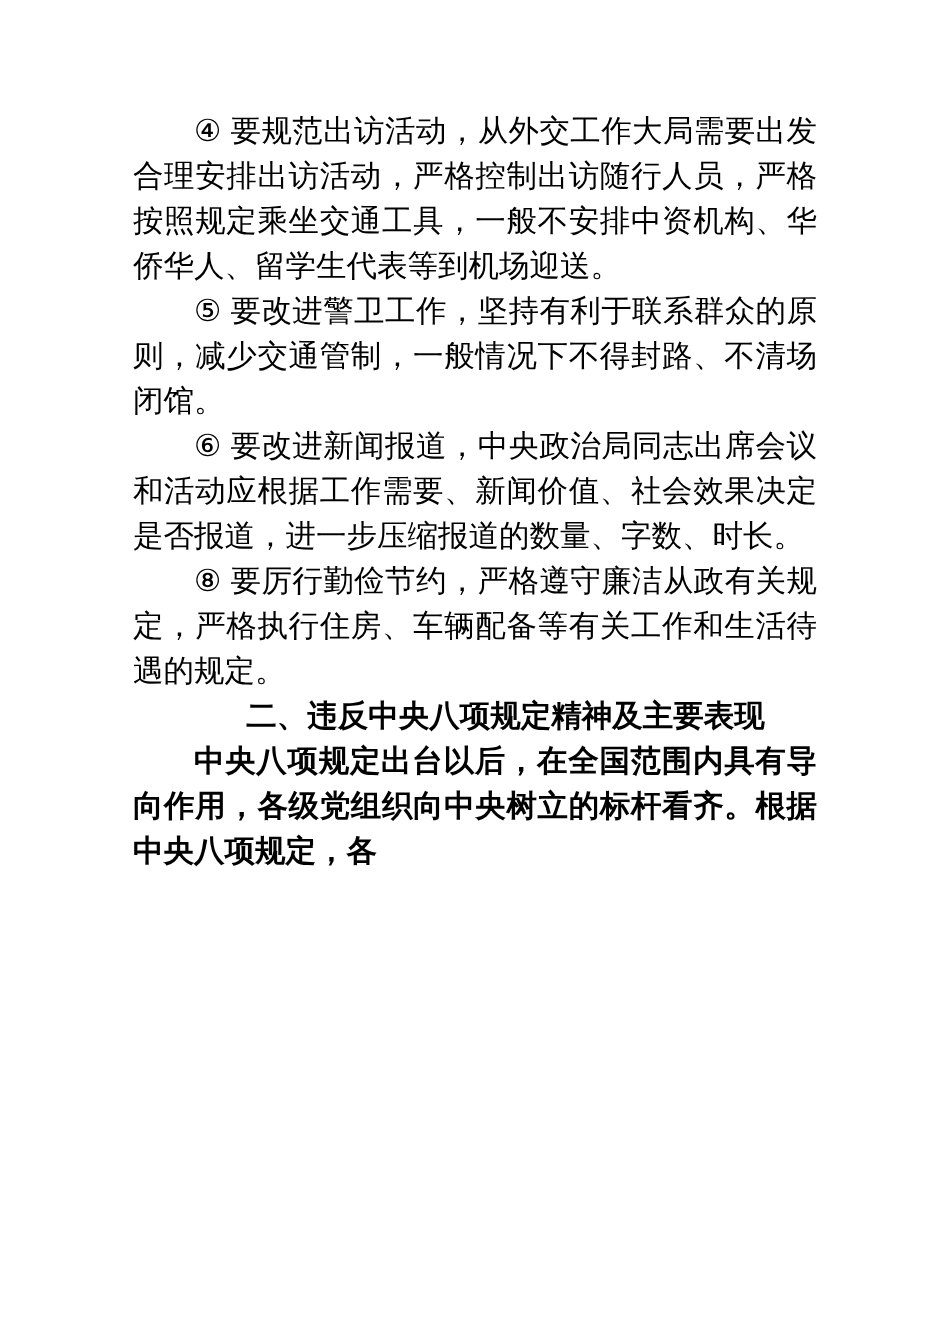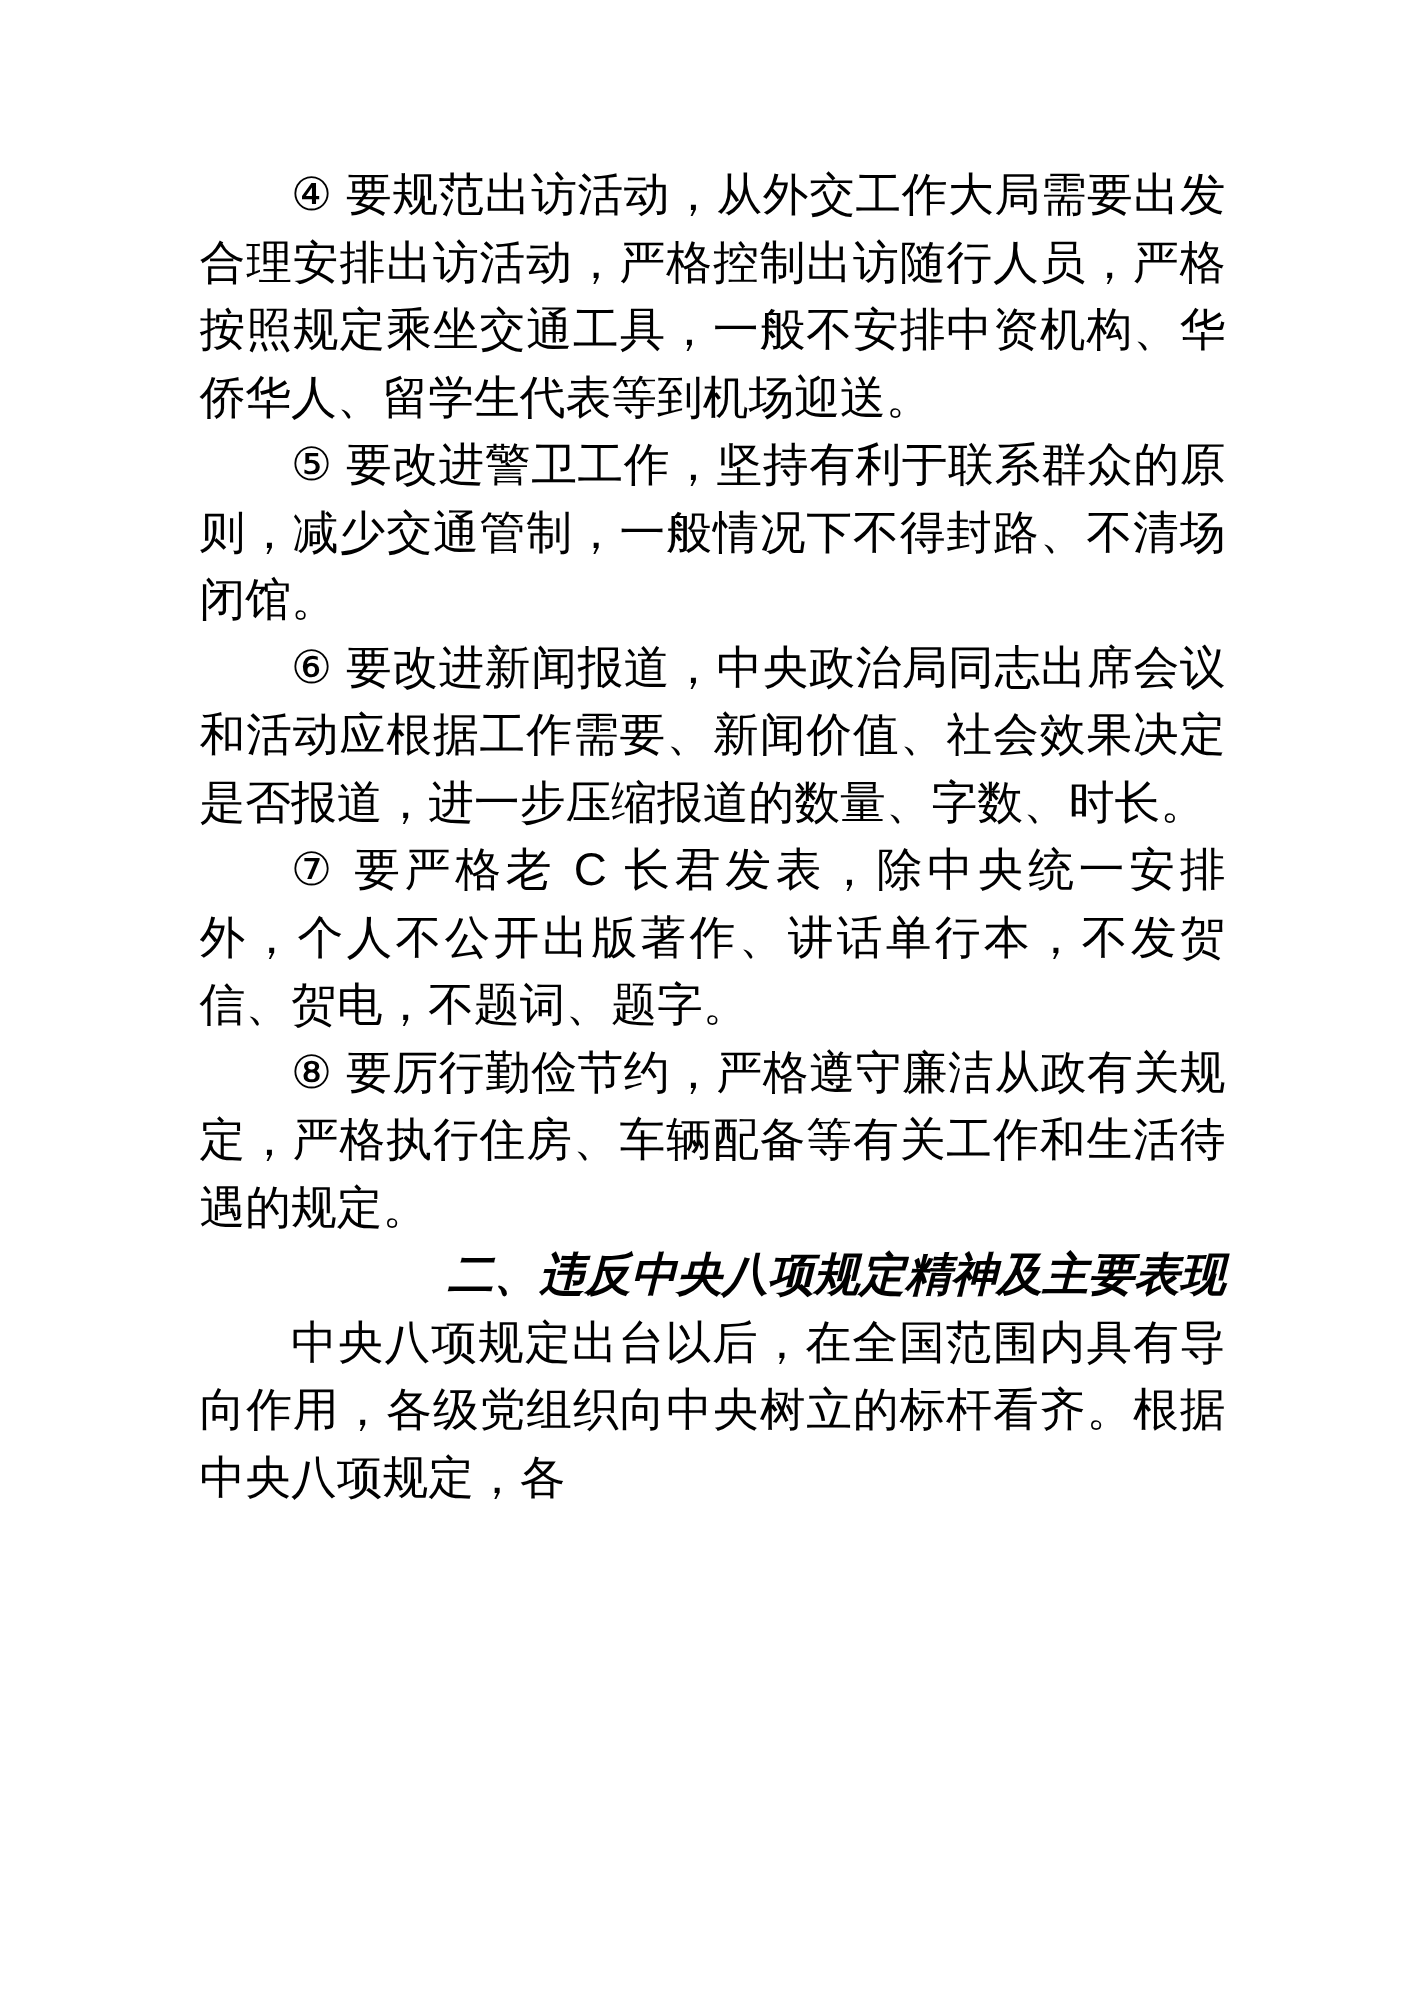--- a/index.html
+++ b/index.html
@@ -39,25 +39,25 @@
     letter-spacing: 0px;
     text-align: justify;
     text-justify: inter-ideograph;
     text-indent: 2em;
     font-weight: 400;
     word-break: break-all;
     -webkit-font-feature-settings: "halt" 0;
   }
   p.para.heading {
     font-weight: 700;
-    text-align: right;
-    font-style: italic;
+    text-align: center;
   }
   p.para.tail {
     text-align: left;
+    font-weight: bold;
   }
   
   p.para:last-child {
     text-align: justify;
   }
 </style>
 </head>
 <body>
 
 <div class="page">
@@ -65,21 +65,20 @@
   <div class="page-header-zone"></div>
 
   <div class="doc-body">
 
     <p class="para">④ 要规范出访活动，从外交工作大局需要出发合理安排出访活动，严格控制出访随行人员，严格按照规定乘坐交通工具，一般不安排中资机构、华侨华人、留学生代表等到机场迎送。</p>
 
     <p class="para">⑤ 要改进警卫工作，坚持有利于联系群众的原则，减少交通管制，一般情况下不得封路、不清场闭馆。</p>
 
     <p class="para">⑥ 要改进新闻报道，中央政治局同志出席会议和活动应根据工作需要、新闻价值、社会效果决定是否报道，进一步压缩报道的数量、字数、时长。</p>
 
-    <p class="para">⑦ 要严格老 C 长君发表，除中央统一安排外，个人不公开出版著作、讲话单行本，不发贺信、贺电，不题词、题字。</p>
 
     <p class="para">⑧ 要厉行勤俭节约，严格遵守廉洁从政有关规定，严格执行住房、车辆配备等有关工作和生活待遇的规定。</p>
 
 
     <p class="para heading">二、违反中央八项规定精神及主要表现</p>
 
     <p class="para tail">中央八项规定出台以后，在全国范围内具有导向作用，各级党组织向中央树立的标杆看齐。根据中央八项规定，各</p>
 
   </div>
 

